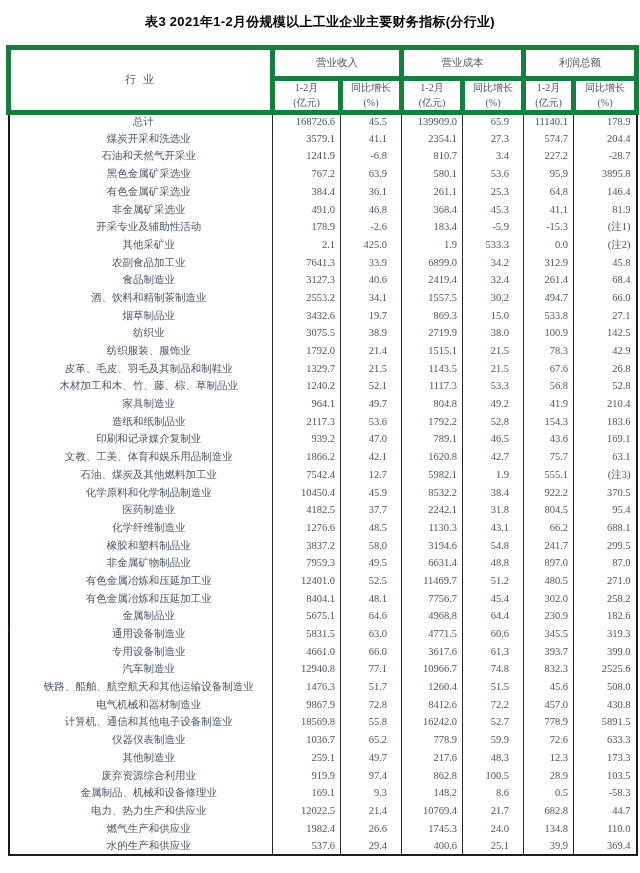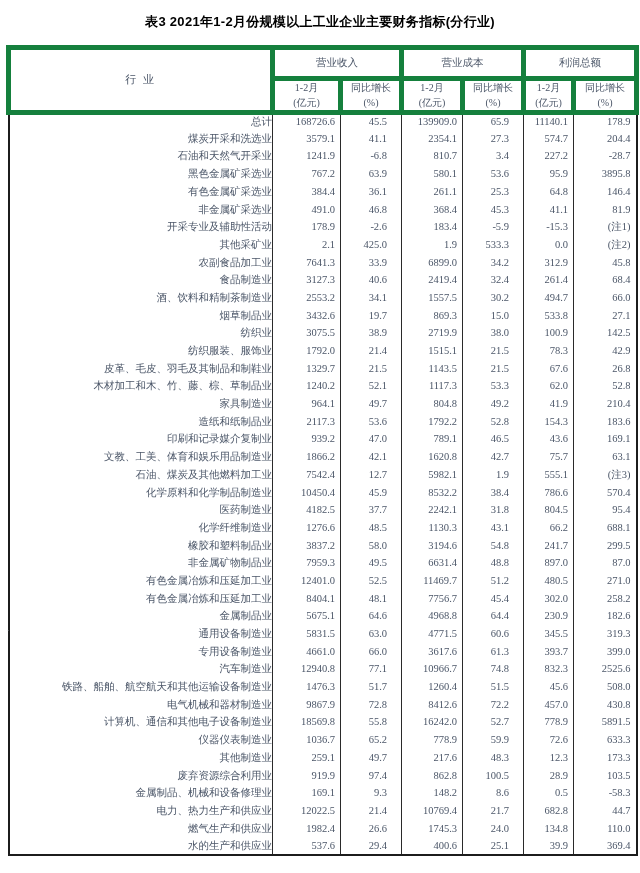--- a/index.html
+++ b/index.html
@@ -49,21 +49,21 @@
     border-right: 1px solid #2a2a2a;
     border-top: none;
     border-bottom: none;
     padding: 0;
     font-size: 10.5px;
     line-height: 1;
     color: #4b5668;
     white-space: nowrap;
     overflow: hidden;
   }
-  td.industry { text-align: right; padding-left: 5px; }
+  td.industry { text-align: center; padding-left: 5px; }
   td.industry.indent { padding-left: 16px; }
   td.num { text-align: right; }
   td.col-0, td.col-2, td.col-4 { padding-right: 5px; }
   td.col-1, td.col-3 { padding-right: 14px; }
   td.col-5 { padding-right: 5px; }
   .corner-artifact {
     position: absolute;
     left: 7px; bottom: 7px;
     width: 5px; height: 4px;
     color: #9aa0a8;
@@ -256,21 +256,21 @@
           <td class="num col-3">21.5</td>
           <td class="num col-4">67.6</td>
           <td class="num col-5">26.8</td>
         </tr>
         <tr>
           <td class="industry indent">木材加工和木、竹、藤、棕、草制品业</td>
           <td class="num col-0">1240.2</td>
           <td class="num col-1">52.1</td>
           <td class="num col-2">1117.3</td>
           <td class="num col-3">53.3</td>
-          <td class="num col-4">62.0</td>
+          <td class="num col-4">56.8</td>
           <td class="num col-5">52.8</td>
         </tr>
         <tr>
           <td class="industry indent">家具制造业</td>
           <td class="num col-0">964.1</td>
           <td class="num col-1">49.7</td>
           <td class="num col-2">804.8</td>
           <td class="num col-3">49.2</td>
           <td class="num col-4">41.9</td>
           <td class="num col-5">210.4</td>
@@ -310,22 +310,22 @@
           <td class="num col-3">1.9</td>
           <td class="num col-4">555.1</td>
           <td class="num col-5">(注3)</td>
         </tr>
         <tr>
           <td class="industry indent">化学原料和化学制品制造业</td>
           <td class="num col-0">10450.4</td>
           <td class="num col-1">45.9</td>
           <td class="num col-2">8532.2</td>
           <td class="num col-3">38.4</td>
-          <td class="num col-4">786.6</td>
-          <td class="num col-5">570.4</td>
+          <td class="num col-4">922.2</td>
+          <td class="num col-5">370.5</td>
         </tr>
         <tr>
           <td class="industry indent">医药制造业</td>
           <td class="num col-0">4182.5</td>
           <td class="num col-1">37.7</td>
           <td class="num col-2">2242.1</td>
           <td class="num col-3">31.8</td>
           <td class="num col-4">804.5</td>
           <td class="num col-5">95.4</td>
         </tr>

